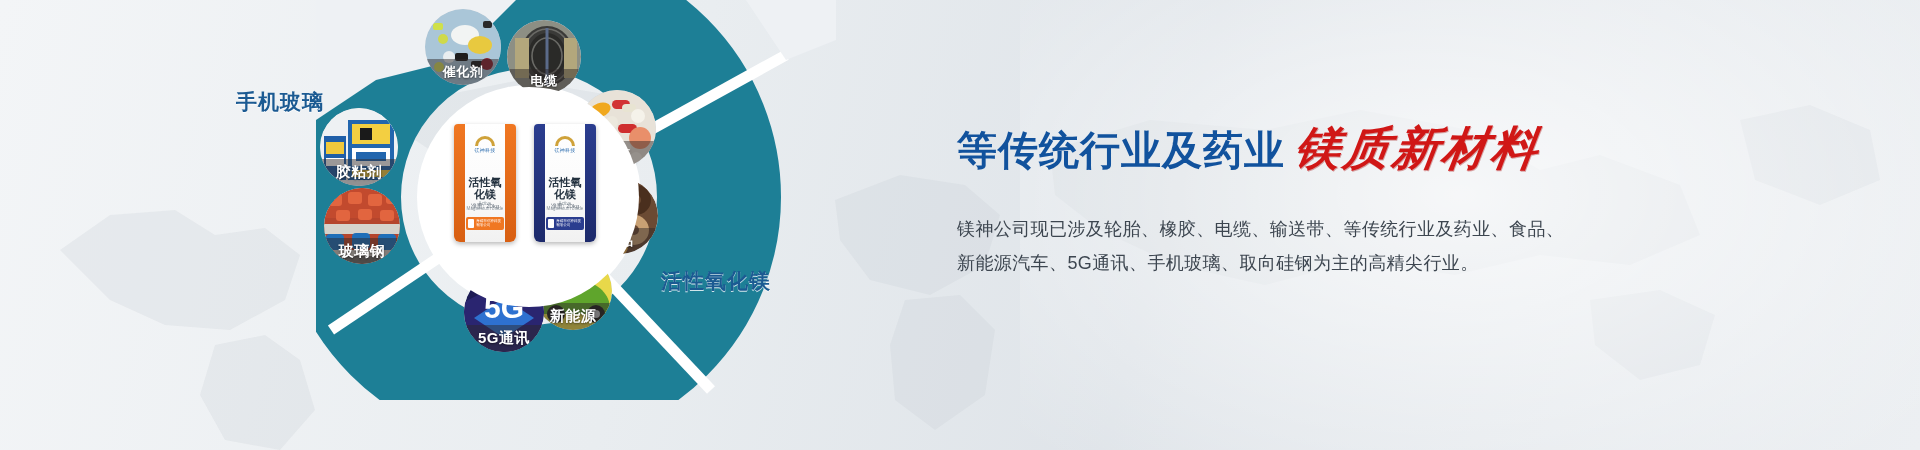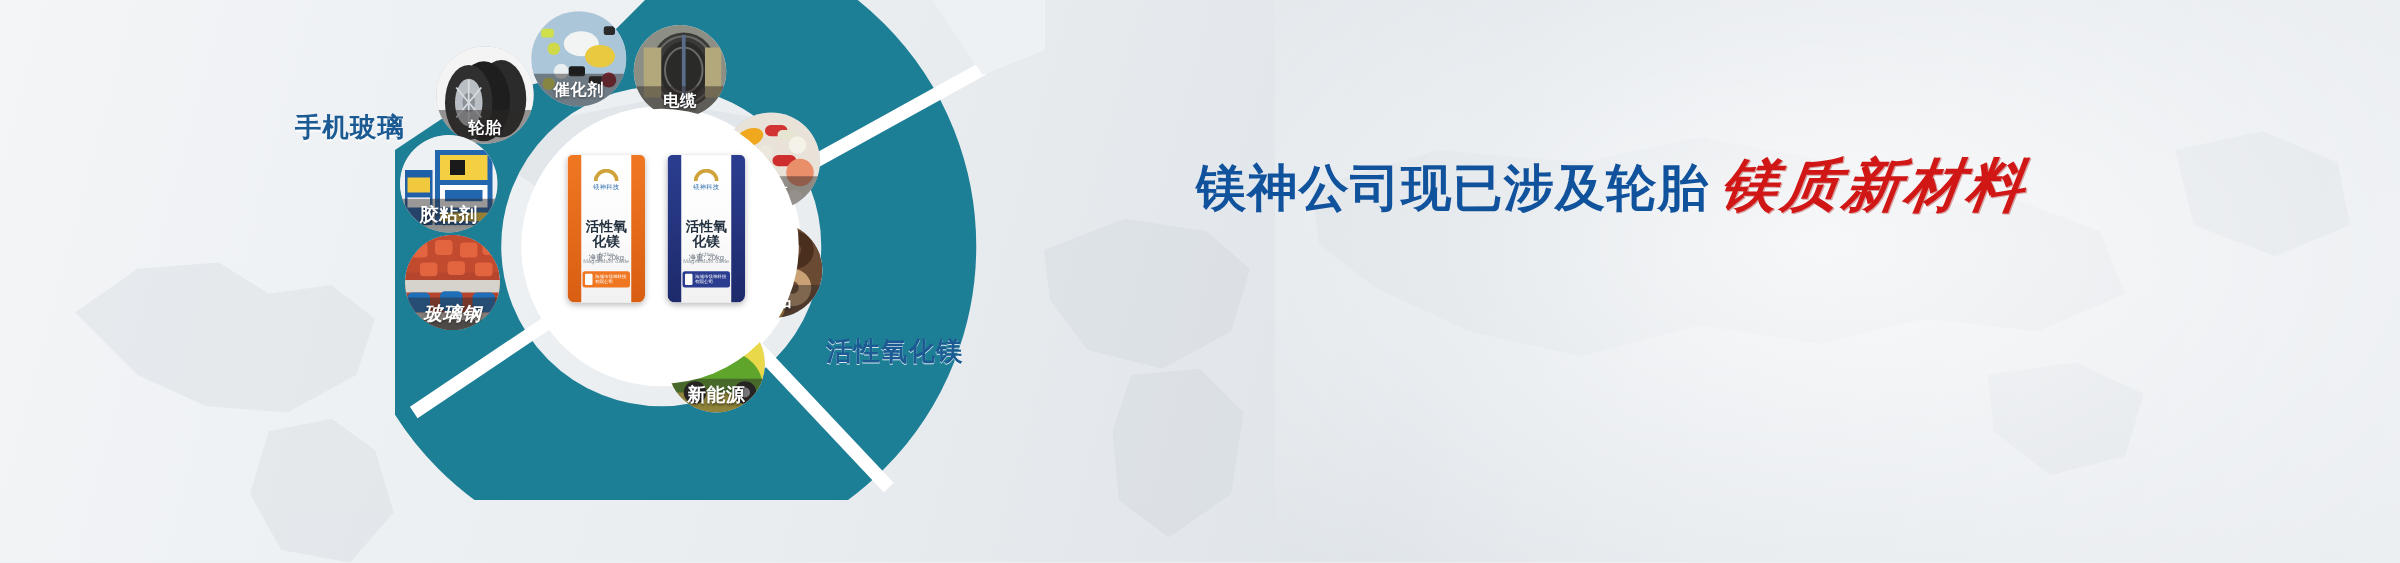--- a/index.html
+++ b/index.html
@@ -229,36 +229,20 @@
       <circle cx="213" cy="197" r="112" fill="#ffffff"></circle>
 
       <path d="M0 0 L200 0 L140 60 L60 80 L0 120 Z" fill="#eef1f4"></path>
 
       <path d="M470 60 L520 40 L520 0 L430 0 Z" fill="#eef1f4"></path>
     </svg>
 
     <div class="ring-label traditional">手机玻璃</div>
     <div class="ring-label advanced">活性氧化镁</div>
 
-    <div class="bubble" style="left:33px; top:37px; width:78px; height:78px;">
-      <svg class="photo" viewBox="0 0 78 78">
-        <rect width="78" height="78" fill="#f4f4f4"></rect>
-        <ellipse cx="52" cy="42" rx="20" ry="31" fill="#2b2b2b"></ellipse>
-        <ellipse cx="38" cy="44" rx="21" ry="32" fill="#1e1e1e"></ellipse>
-        <ellipse cx="26" cy="45" rx="19" ry="30" fill="#2f2f2f"></ellipse>
-        <ellipse cx="26" cy="45" rx="11" ry="19" fill="#b9bfc4"></ellipse>
-        <ellipse cx="26" cy="45" rx="5" ry="8" fill="#8b9297"></ellipse>
-        <g stroke="#d7dce0" stroke-width="1.4">
-          <line x1="26" y1="27" x2="26" y2="63"></line>
-          <line x1="16" y1="33" x2="36" y2="57"></line>
-          <line x1="16" y1="57" x2="36" y2="33"></line>
-        </g>
-      </svg>
-      <div class="cap">轮胎</div>
-    </div>
 
     <div class="bubble" style="left:191px; top:20px; width:74px; height:74px;">
       <svg class="photo" viewBox="0 0 74 74">
         <rect width="74" height="74" fill="#8d8f84"></rect>
         <ellipse cx="40" cy="36" rx="27" ry="30" fill="#3a3a38"></ellipse>
         <ellipse cx="40" cy="36" rx="19" ry="23" fill="#2a2a28"></ellipse>
         <g stroke="#6a6a66" stroke-width="1.6" fill="none">
           <ellipse cx="40" cy="36" rx="24" ry="27"></ellipse>
           <ellipse cx="40" cy="36" rx="15" ry="18"></ellipse>
         </g>
@@ -331,23 +315,32 @@
         <path d="M14 44 C24 32, 38 28, 50 31 L40 44 Z" fill="#7dbd46"></path>
         <circle cx="22" cy="62" r="9" fill="#222"></circle>
         <circle cx="22" cy="62" r="4" fill="#b8bcc0"></circle>
         <circle cx="62" cy="62" r="9" fill="#222"></circle>
         <circle cx="62" cy="62" r="4" fill="#b8bcc0"></circle>
         <ellipse cx="30" cy="40" rx="4" ry="2.5" fill="#2f2f2f"></ellipse>
       </svg>
       <div class="cap small">新能源</div>
     </div>
 
-
-
-    <div class="bubble" style="left:8px; top:188px; width:76px; height:76px;font-style:italic;">
+    <div class="bubble" style="left:148px; top:272px; width:80px; height:80px;">
+      <svg class="photo" viewBox="0 0 80 80">
+        <rect width="80" height="80" fill="#1d1b55"></rect>
+        <path d="M0 30 L40 10 L80 30 L80 80 L0 80 Z" fill="#2a2570"></path>
+        <path d="M10 46 L40 26 L70 46 L40 66 Z" fill="#2f7fe0" opacity=".85"></path>
+        <text x="40" y="46" font-family="Liberation Sans, sans-serif" font-size="30" font-weight="bold" fill="#ffffff" text-anchor="middle">5G</text>
+      </svg>
+      <div class="cap small">5G通讯</div>
+    </div>
+
+
+    <div class="bubble" style="left:8px; top:188px; width:76px; height:76px;">
       <svg class="photo" viewBox="0 0 76 76">
         <rect width="76" height="76" fill="#b5452d"></rect>
         <rect x="0" y="0" width="76" height="30" fill="#c24a2e"></rect>
         <g fill="#e2653f">
           <rect x="4" y="6" width="14" height="12" rx="3"></rect>
           <rect x="24" y="4" width="14" height="12" rx="3"></rect>
           <rect x="44" y="6" width="14" height="12" rx="3"></rect>
           <rect x="62" y="4" width="13" height="12" rx="3"></rect>
           <rect x="12" y="22" width="14" height="11" rx="3"></rect>
           <rect x="34" y="21" width="14" height="11" rx="3"></rect>
@@ -417,18 +410,19 @@
           <div class="chip"></div>
           <div class="txt">海城市镁神科技有限公司</div>
         </div>
       </div>
 
     </div>
   </div>
 
   <div class="copy">
     <div class="headline">
-      <span class="blue">镁神公司现已涉及轮胎</span>
+      <span class="blue">等传统行业及药业</span>
       <span class="red">镁质新材料</span>
     </div>
+    <p class="paragraph">镁神公司现已涉及轮胎、橡胶、电缆、输送带、等传统行业及药业、食品、新能源汽车、5G通讯、手机玻璃、取向硅钢为主的高精尖行业。</p>
   </div>
 
 </div>
 
 </body></html>

